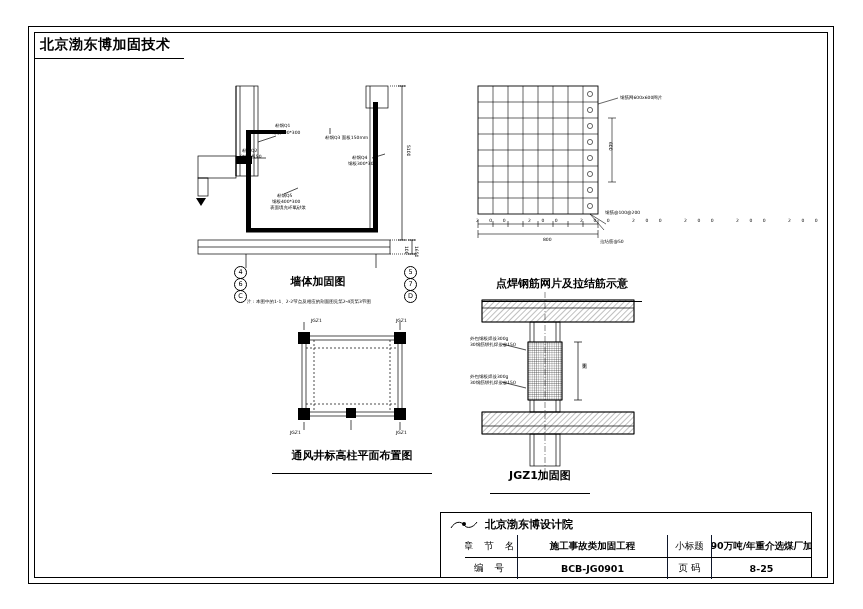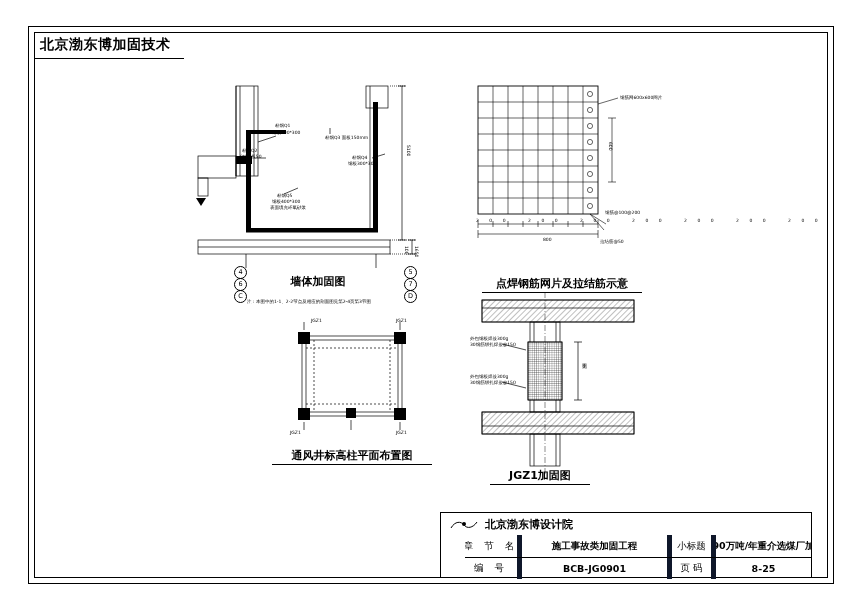--- a/index.html
+++ b/index.html
@@ -60,21 +60,21 @@
   .cap {
     position: absolute;
     font-size: 11px;
     font-weight: bold;
     font-family: "DejaVu Sans", sans-serif;
     white-space: nowrap;
     text-align: center;
   }
   .cap-ul {
     border-bottom: 1.5px solid #000;
-    padding-bottom: 1px;
+    padding-bottom: 10px;
   }
   .tiny {
     position: absolute;
     font-size: 4.5px;
     font-family: "DejaVu Sans", sans-serif;
     white-space: nowrap;
   }
   
   .bubble {
     position: absolute;
@@ -104,21 +104,21 @@
   .tb-cell {
     box-sizing: border-box;
     display: flex;
     align-items: center;
     justify-content: center;
     font-size: 9.5px;
     font-family: "DejaVu Sans", sans-serif;
     white-space: nowrap;
     overflow: hidden;
   }
-  .tb-cell + .tb-cell { border-left: 5px solid #0f172a; }
+  .tb-cell + .tb-cell { border-left: 1px solid #0f172a; }
   .c-label { width: 52px; letter-spacing: 4px; }
   .c-val1  { width: 150px; font-weight: bold; }
   .c-label2{ width: 44px; }
   .c-val2  { flex: 1; font-weight: bold; }
   .tb-logo {
     height: 22px;
     display: flex;
     align-items: center;
     padding-left: 8px;
     font-size: 11px;

